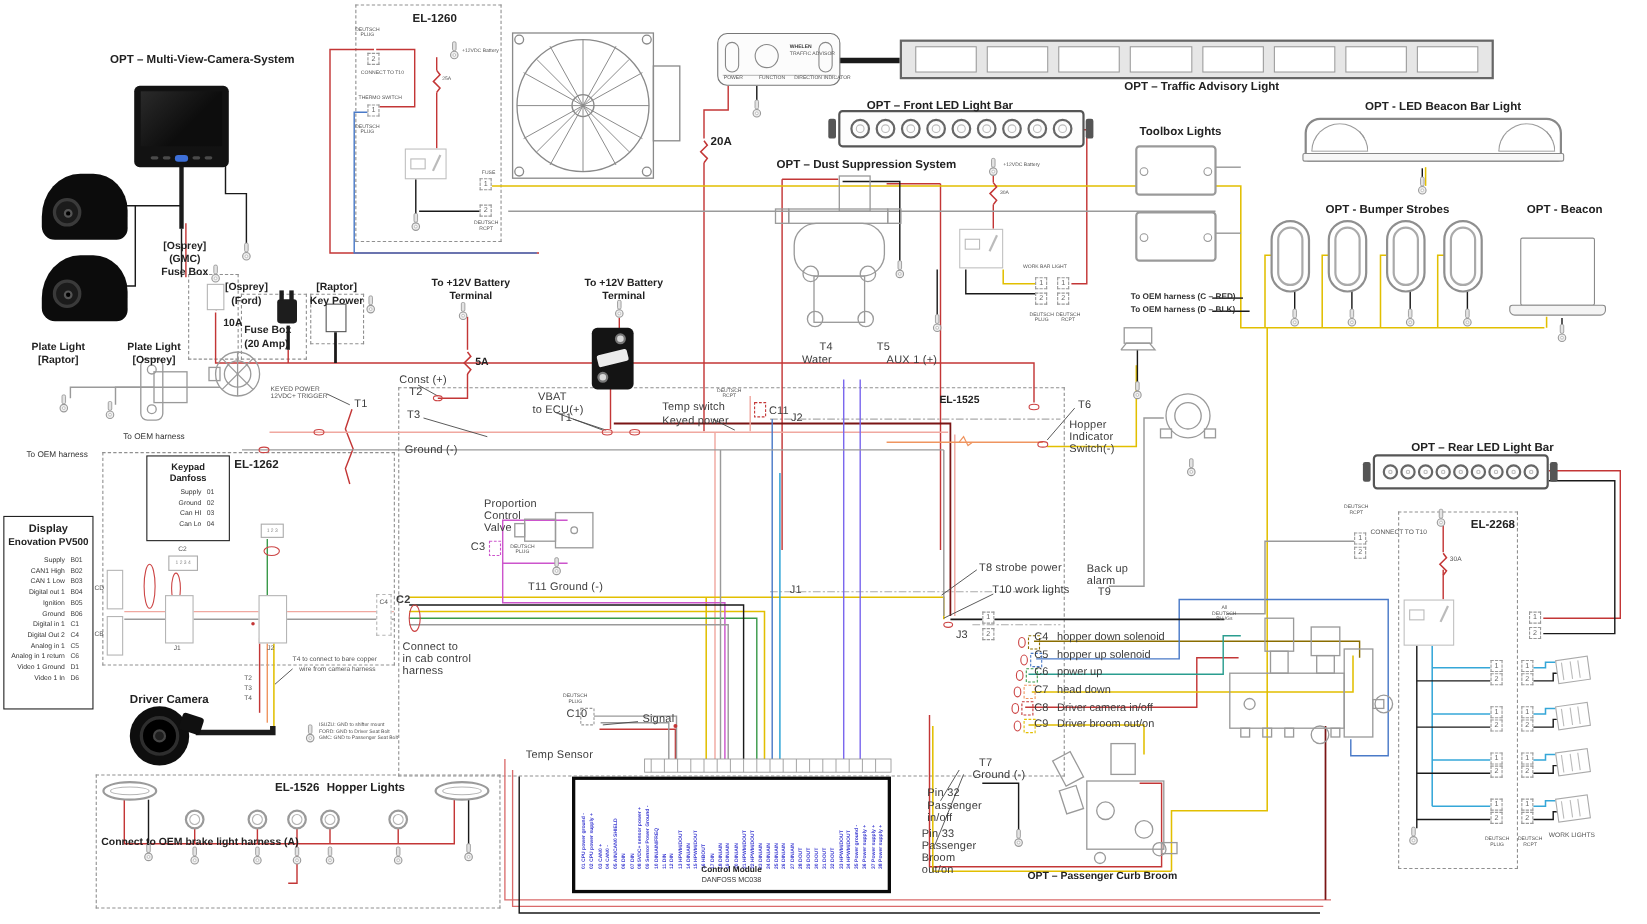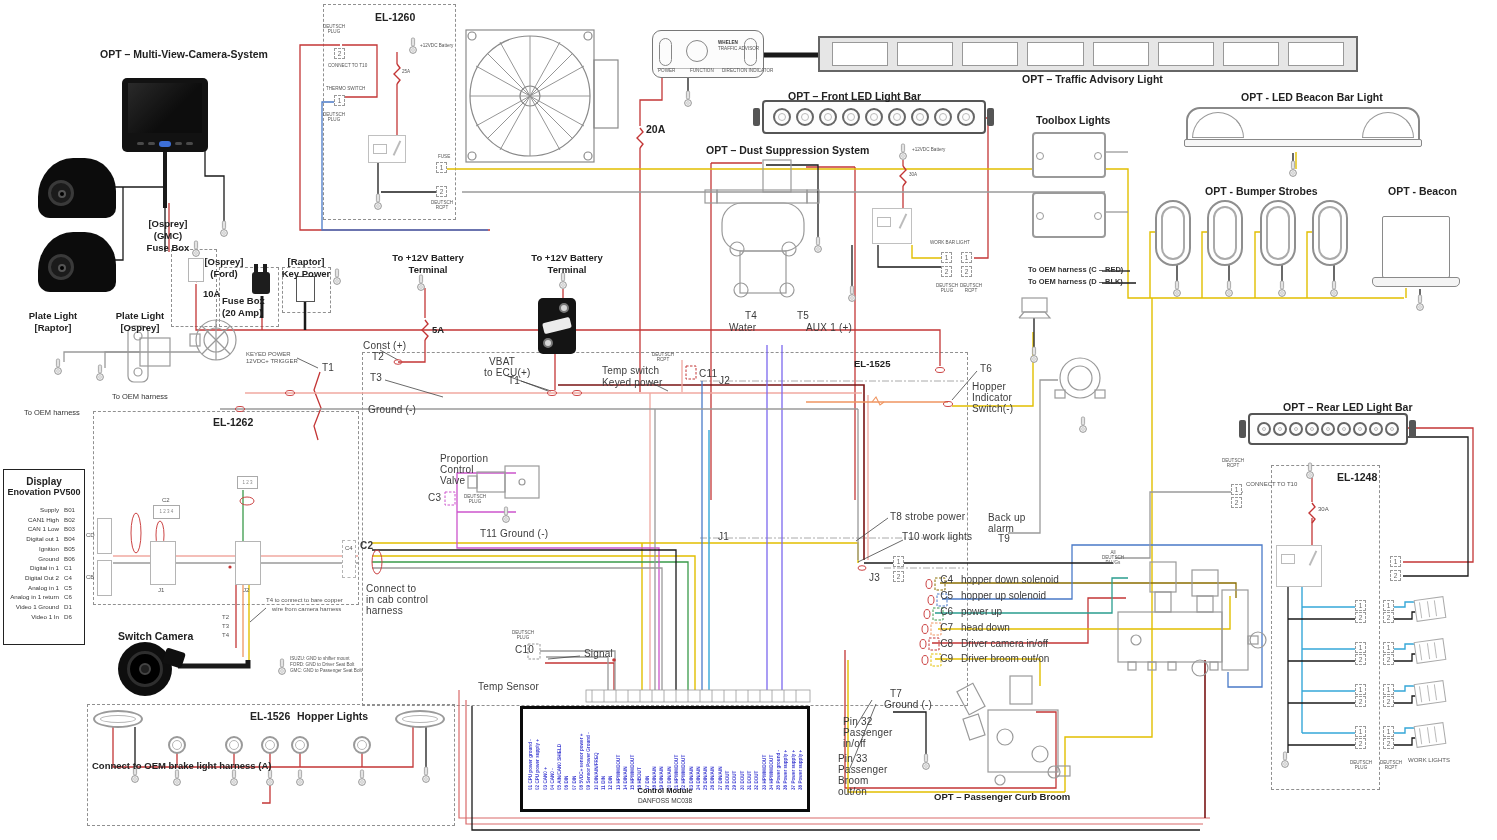--- a/index.html
+++ b/index.html
@@ -652,27 +652,27 @@
   <div class="bt" style="left:100px;top:48px">OPT – Multi-View-Camera-System</div>
   <div class="bt" style="left:375px;top:11px">EL-1260</div>
   <div class="bt" style="left:1022px;top:73px">OPT – Traffic Advisory Light</div>
   <div class="bt" style="left:788px;top:90px">OPT – Front LED Light Bar</div>
   <div class="bt" style="left:706px;top:144px">OPT – Dust Suppression System</div>
   <div class="bt" style="left:1036px;top:114px">Toolbox Lights</div>
   <div class="bt" style="left:1241px;top:91px">OPT - LED Beacon Bar Light</div>
   <div class="bt" style="left:1205px;top:185px">OPT - Bumper Strobes</div>
   <div class="bt" style="left:1388px;top:185px">OPT - Beacon</div>
   <div class="bt" style="left:1283px;top:401px">OPT – Rear LED Light Bar</div>
-  <div class="bt" style="left:118px;top:630px">Switch Camera</div>
+  <div class="bt" style="left:118px;top:630px">Driver Camera</div>
   <div class="bt2" style="left:934px;top:791px">OPT – Passenger Curb Broom</div>
   <div class="bt2" style="left:854px;top:358px">EL-1525</div>
   <div class="bt" style="left:213px;top:416px">EL-1262</div>
   <div class="bt" style="left:250px;top:710px">EL-1526</div>
   <div class="bt" style="left:297px;top:710px">Hopper Lights</div>
-  <div class="bt" style="left:1337px;top:471px">EL-1248</div>
+  <div class="bt" style="left:1337px;top:471px">EL-2268</div>
 
   <div class="bt2 c" style="left:18px;top:310px;width:70px">Plate Light</div>
   <div class="bt2 c" style="left:18px;top:322px;width:70px">[Raptor]</div>
   <div class="bt2 c" style="left:105px;top:310px;width:70px">Plate Light</div>
   <div class="bt2 c" style="left:105px;top:322px;width:70px">[Osprey]</div>
   <div class="s" style="left:24px;top:408px">To OEM harness</div>
   <div class="s" style="left:112px;top:392px">To OEM harness</div>
 
   <div class="bt2 c" style="left:138px;top:218px;width:60px">[Osprey]</div>
   <div class="bt2 c" style="left:138px;top:230px;width:60px">(GMC)</div>
@@ -864,20 +864,43 @@
       <span class="conn" style="left:28px;top:2px">1</span>
       <span class="conn" style="left:28px;top:14px">2</span>
       <span class="wlight">
           <i></i>
           <i></i>
           <i></i>
         </span>
     </div>
     </div>
 
+  <div class="panel" style="left:133px;top:414px;width:76px;height:78px">
+    <div style="text-align:center;font-weight:bold;font-size:8.5px;margin-top:4px">Keypad</div>
+    <div style="text-align:center;font-weight:bold;font-size:8.5px">Danfoss</div>
+    <div style="margin-top:4px">
+
+    <div class="pinrow">
+          <span>Supply</span>
+          <span class="pincode">01</span>
+        </div>
+        <div class="pinrow">
+          <span>Ground</span>
+          <span class="pincode">02</span>
+        </div>
+        <div class="pinrow">
+          <span>Can HI</span>
+          <span class="pincode">03</span>
+        </div>
+        <div class="pinrow">
+          <span>Can Lo</span>
+          <span class="pincode">04</span>
+        </div>
+      </div>
+  </div>
 
   <div class="panel" style="left:3px;top:469px;width:82px;height:176px">
     <div style="text-align:center;font-weight:bold;font-size:10px;margin-top:6px">Display</div>
     <div style="text-align:center;font-weight:bold;font-size:9px">Enovation PV500</div>
     <div style="margin-top:8px">
 
     <div class="pinrow">
           <span>Supply</span>
           <span class="pincode">B01</span>
         </div>

